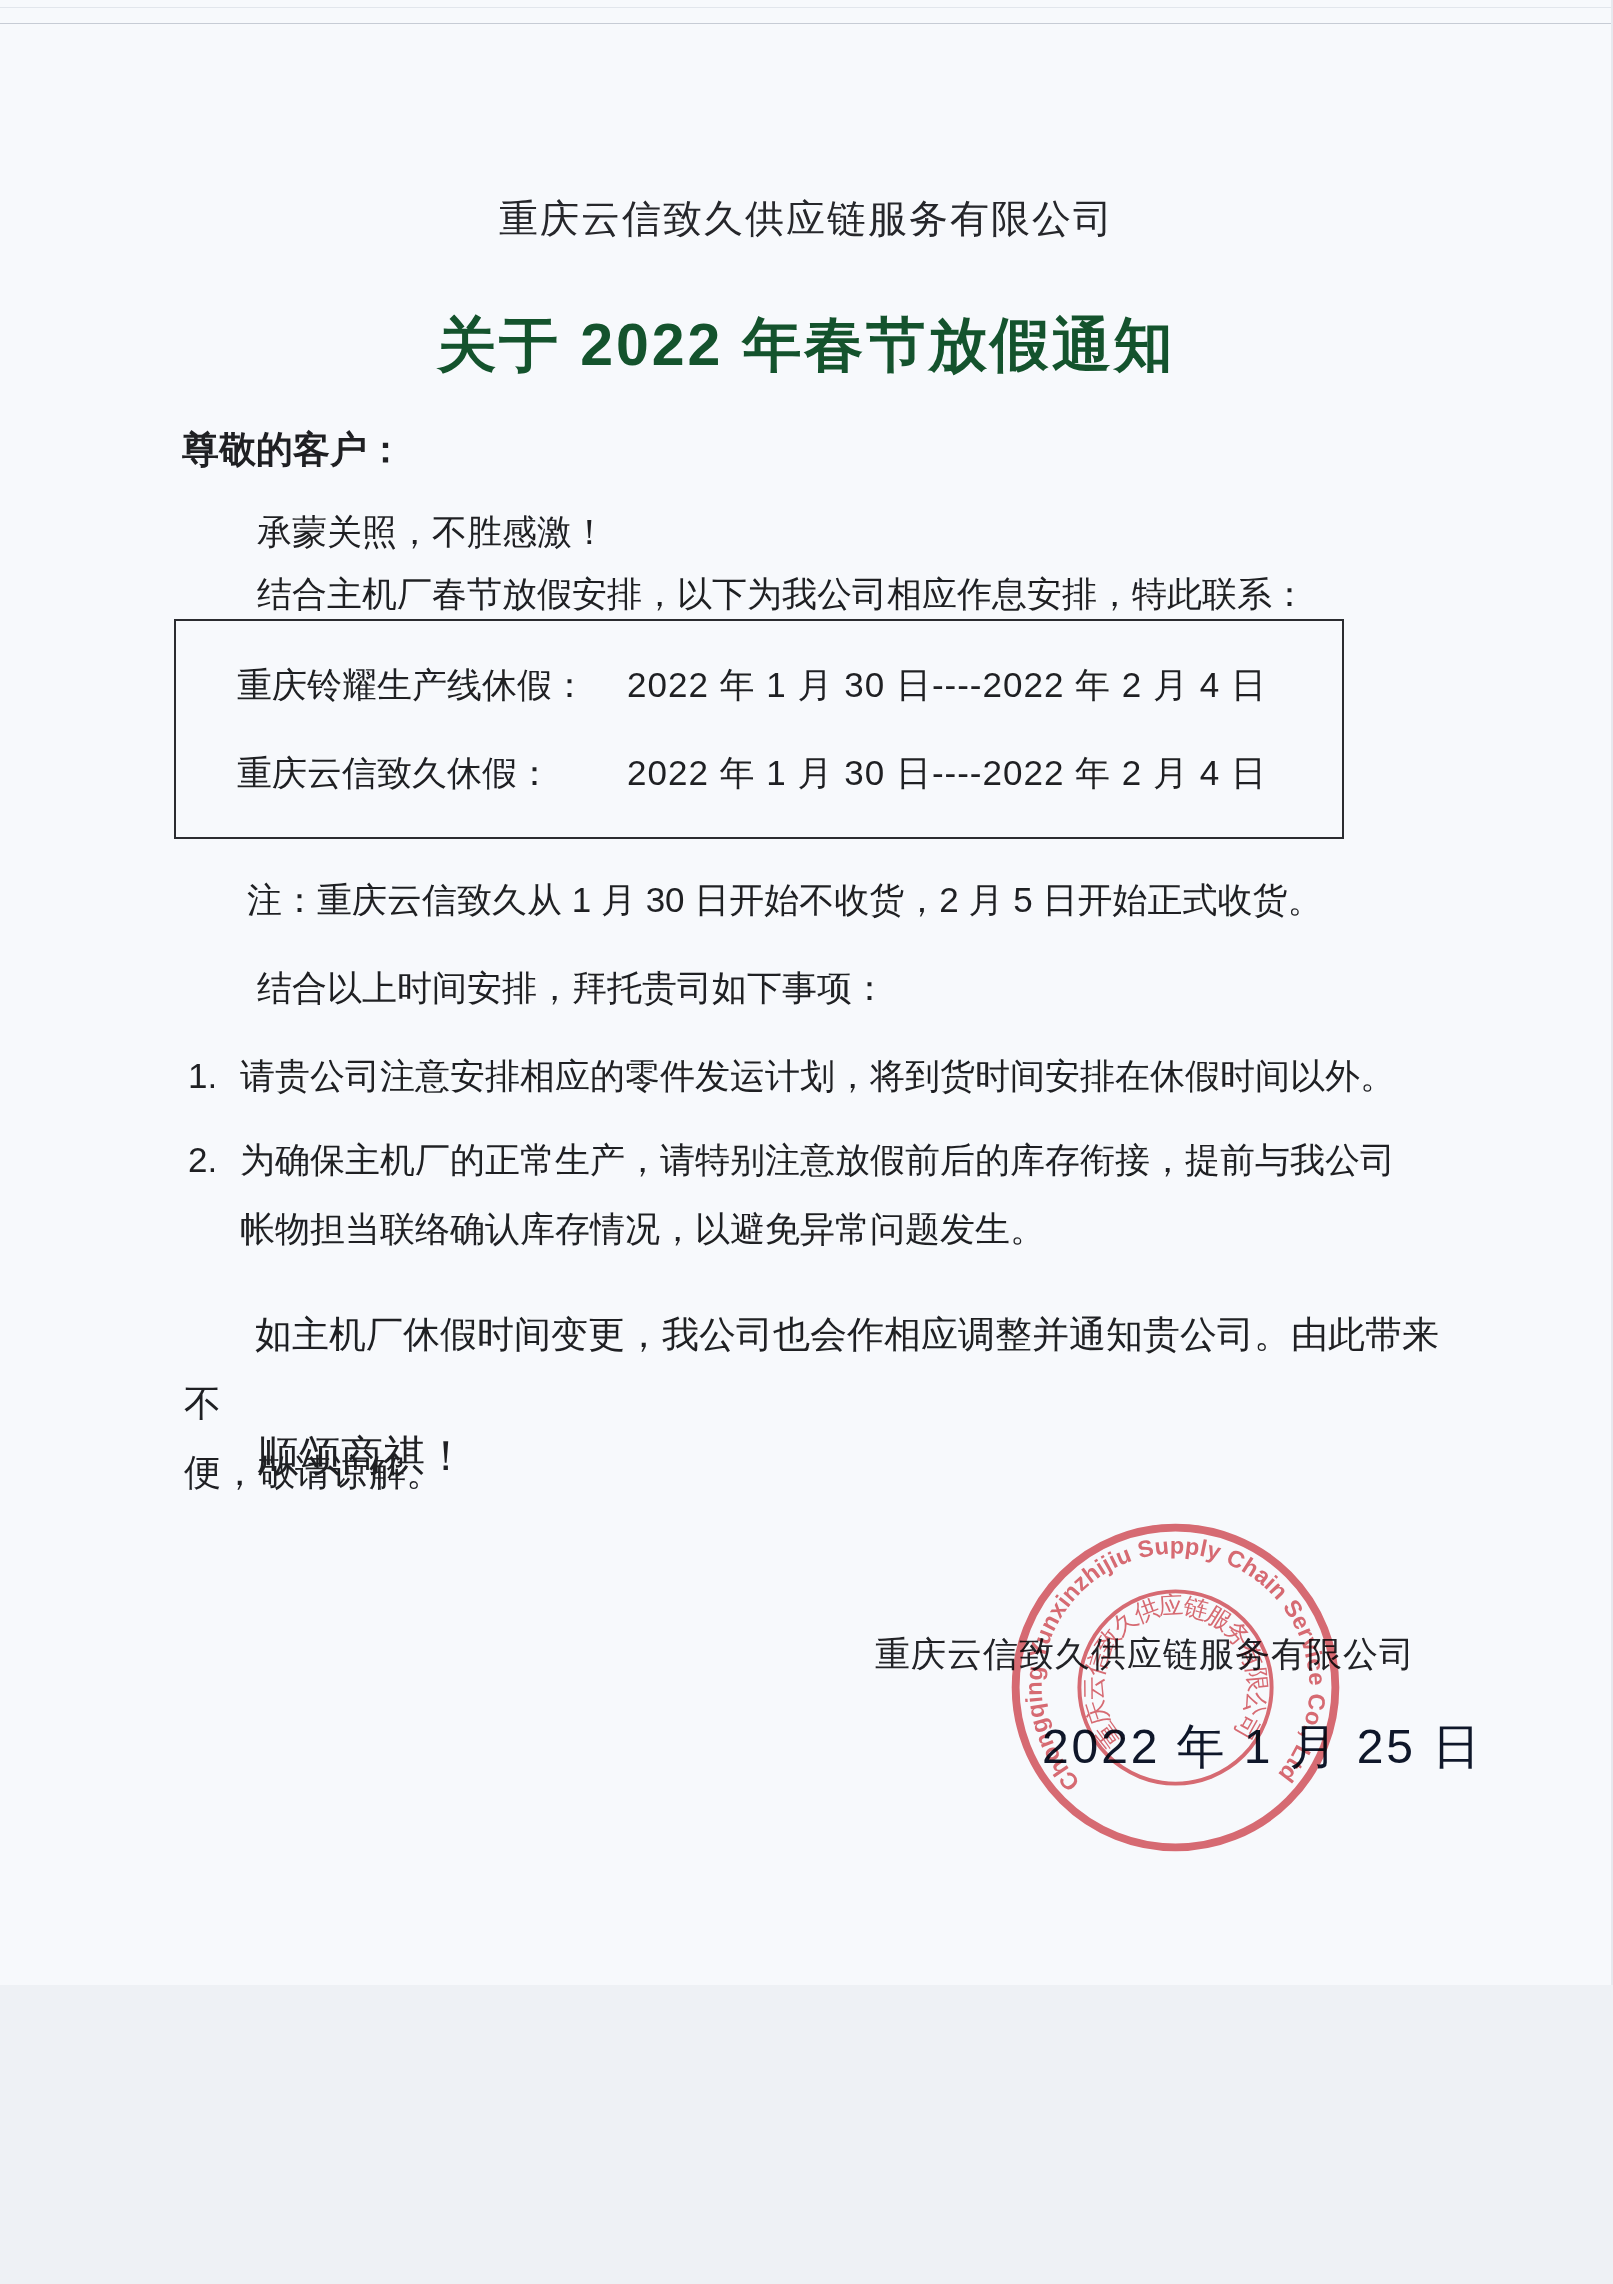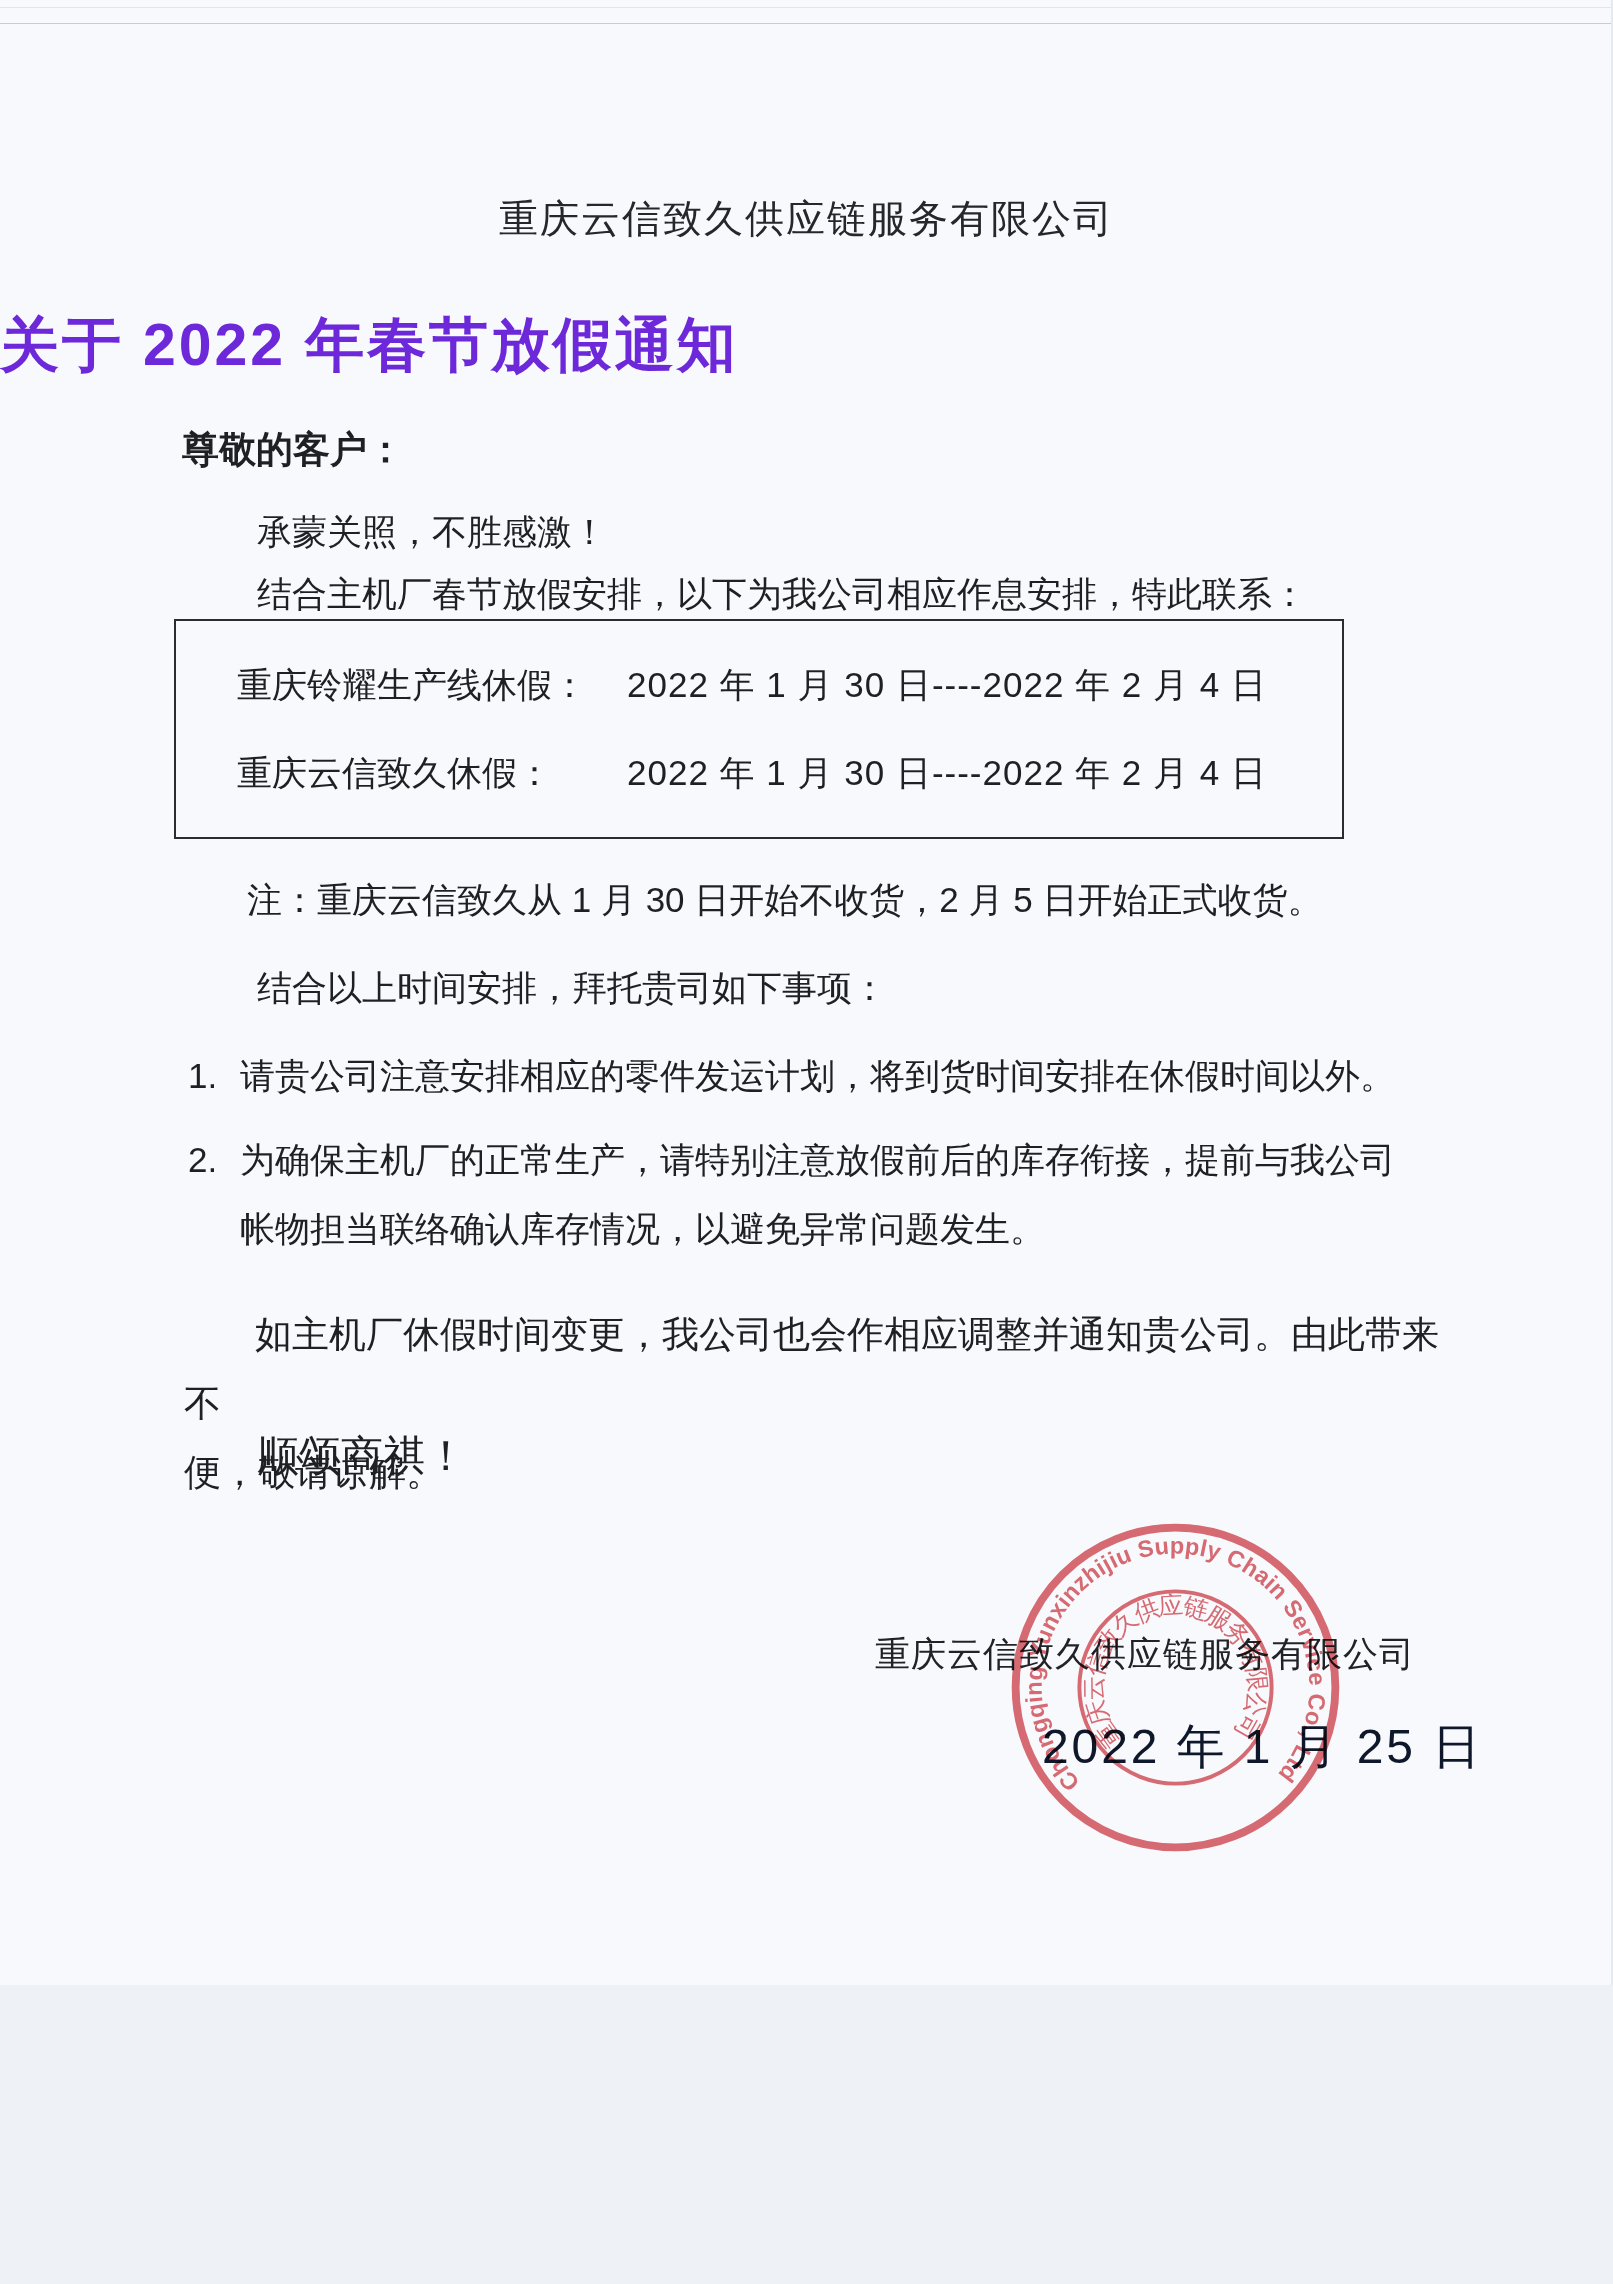--- a/index.html
+++ b/index.html
@@ -16,22 +16,22 @@
   .scanline.l1{top:6.9px;background:#e2e6ec;}
   .scanline.l2{top:22.5px;background:#c7ccd5;}
   .edge-r{position:absolute;top:0;right:0;width:2px;height:100%;background:#e6e9ee;}
   .abs{position:absolute;}
   .t{line-height:1.4;}
   .header-company{
     top:192px;left:0;width:100%;text-align:center;
     font-size:39px;letter-spacing:2px;color:#26272b;
   }
   .notice-title{
-    top:304px;left:0;width:100%;text-align:left;
-    font-size:59px;font-weight:700;letter-spacing:2.9px;color:#6d28d9;
+    top:304px;left:0;width:100%;text-align:center;
+    font-size:59px;font-weight:700;letter-spacing:2.9px;color:#14532d;
   }
   .salutation{top:424px;left:182px;font-size:37px;font-weight:700;text-align:right;}
   .para{font-size:35px;}
   .indent{text-indent:71px;}
   .p1{top:507px;left:186px;width:1255px;}
   .p2{top:569px;left:186px;width:1264px;}
   .holiday-box{
     top:610px;left:174px;width:1170px;height:220px;
     border:2px solid #2b2c30;box-sizing:border-box;margin-top:9px;
   }

